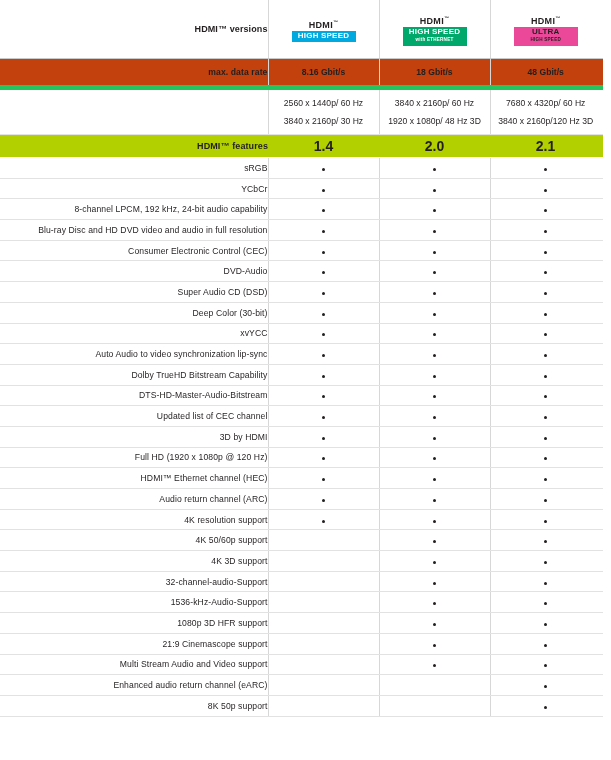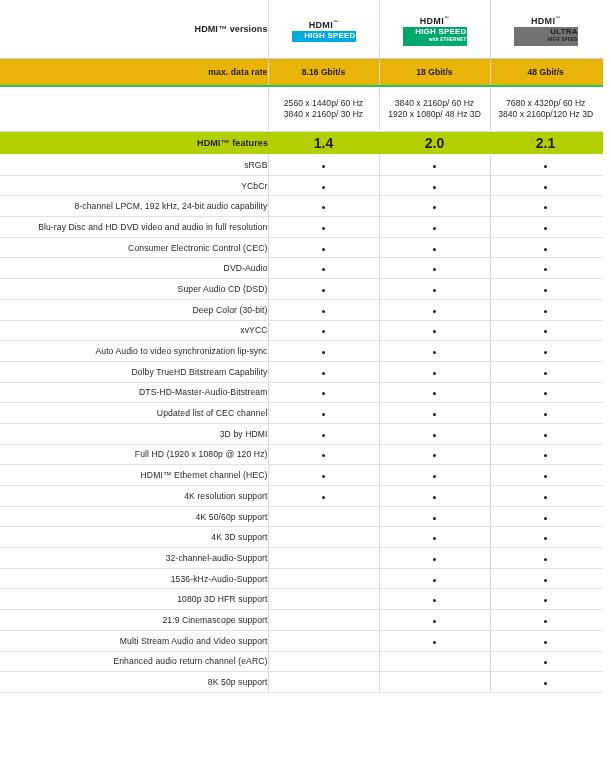--- a/index.html
+++ b/index.html
@@ -71,48 +71,48 @@
     letter-spacing: 0.3px;
     color: #231f20;
     line-height: 10px;
     text-align: center;
   }
   .logo .hdmi-top sup { font-size: 5px; vertical-align: super; }
   .logo .band {
     margin-top: 1px;
     padding: 1px 0 2px 0;
     line-height: 8px;
-    text-align: right;
+    text-align: center;
   }
   .logo .band .l1 {
     display: block;
     font-weight: bold;
     font-size: 8px;
     letter-spacing: 0.2px;
   }
   .logo .band .l2 {
     display: block;
     font-weight: bold;
     font-size: 4.6px;
     letter-spacing: 0.2px;
     margin-top: 0px;
   }
   .logo.hs .band { background: #00a9e0; color: #ffffff; }
   .logo.hse .band { background: #00a86b; color: #ffffff; }
-  .logo.uhs .band { background: #737373; color: #231f20; }
-
-  
-  .row-rate td { height: 26px; border-bottom: 2px solid #22c55e; background: #eab308; }
+  .logo.uhs .band { background: #ec4899; color: #231f20; }
+
+  
+  .row-rate td { height: 26px; border-bottom: 5px solid #22c55e; background: #c2410c; }
   .row-rate .lbl { font-weight: bold; }
   .row-rate .val { font-weight: bold; }
 
   
   .row-res1 td { height: 44px; border-bottom: 1px solid #e2e2e2; }
   .row-res2 td { height: 32px; border-bottom: 1px solid #c9c9c9; }
-  .row-res1 .val, .row-res2 .val { line-height: 11px; }
+  .row-res1 .val, .row-res2 .val { line-height: 18px; }
   .res-label-cell { }
 
   
   .row-features td {
     height: 22px;
     background: #b2cf00;
     border-bottom: 1px solid #ffffff;
   }
   .row-features .lbl { font-weight: bold; font-size: 9px; }
   .row-features .val { font-weight: bold; font-size: 14px; }
@@ -283,20 +283,27 @@
           <td></td>
         </tr>
         <tr class="row-f">
           <td class="lbl">HDMI™ Ethernet channel (HEC)</td>
           <td class="val sep"><span class="dot"></span></td>
           <td class="val sep"><span class="dot"></span></td>
           <td class="val sep"><span class="dot"></span></td>
           <td></td>
         </tr>
         <tr class="row-f">
+          <td class="lbl">Audio return channel (ARC)</td>
+          <td class="val sep"><span class="dot"></span></td>
+          <td class="val sep"><span class="dot"></span></td>
+          <td class="val sep"><span class="dot"></span></td>
+          <td></td>
+        </tr>
+        <tr class="row-f">
           <td class="lbl">4K resolution support</td>
           <td class="val sep"><span class="dot"></span></td>
           <td class="val sep"><span class="dot"></span></td>
           <td class="val sep"><span class="dot"></span></td>
           <td></td>
         </tr>
         <tr class="row-f">
           <td class="lbl">4K 50/60p support</td>
           <td class="val sep"><span class="nodot"></span></td>
           <td class="val sep"><span class="dot"></span></td>

